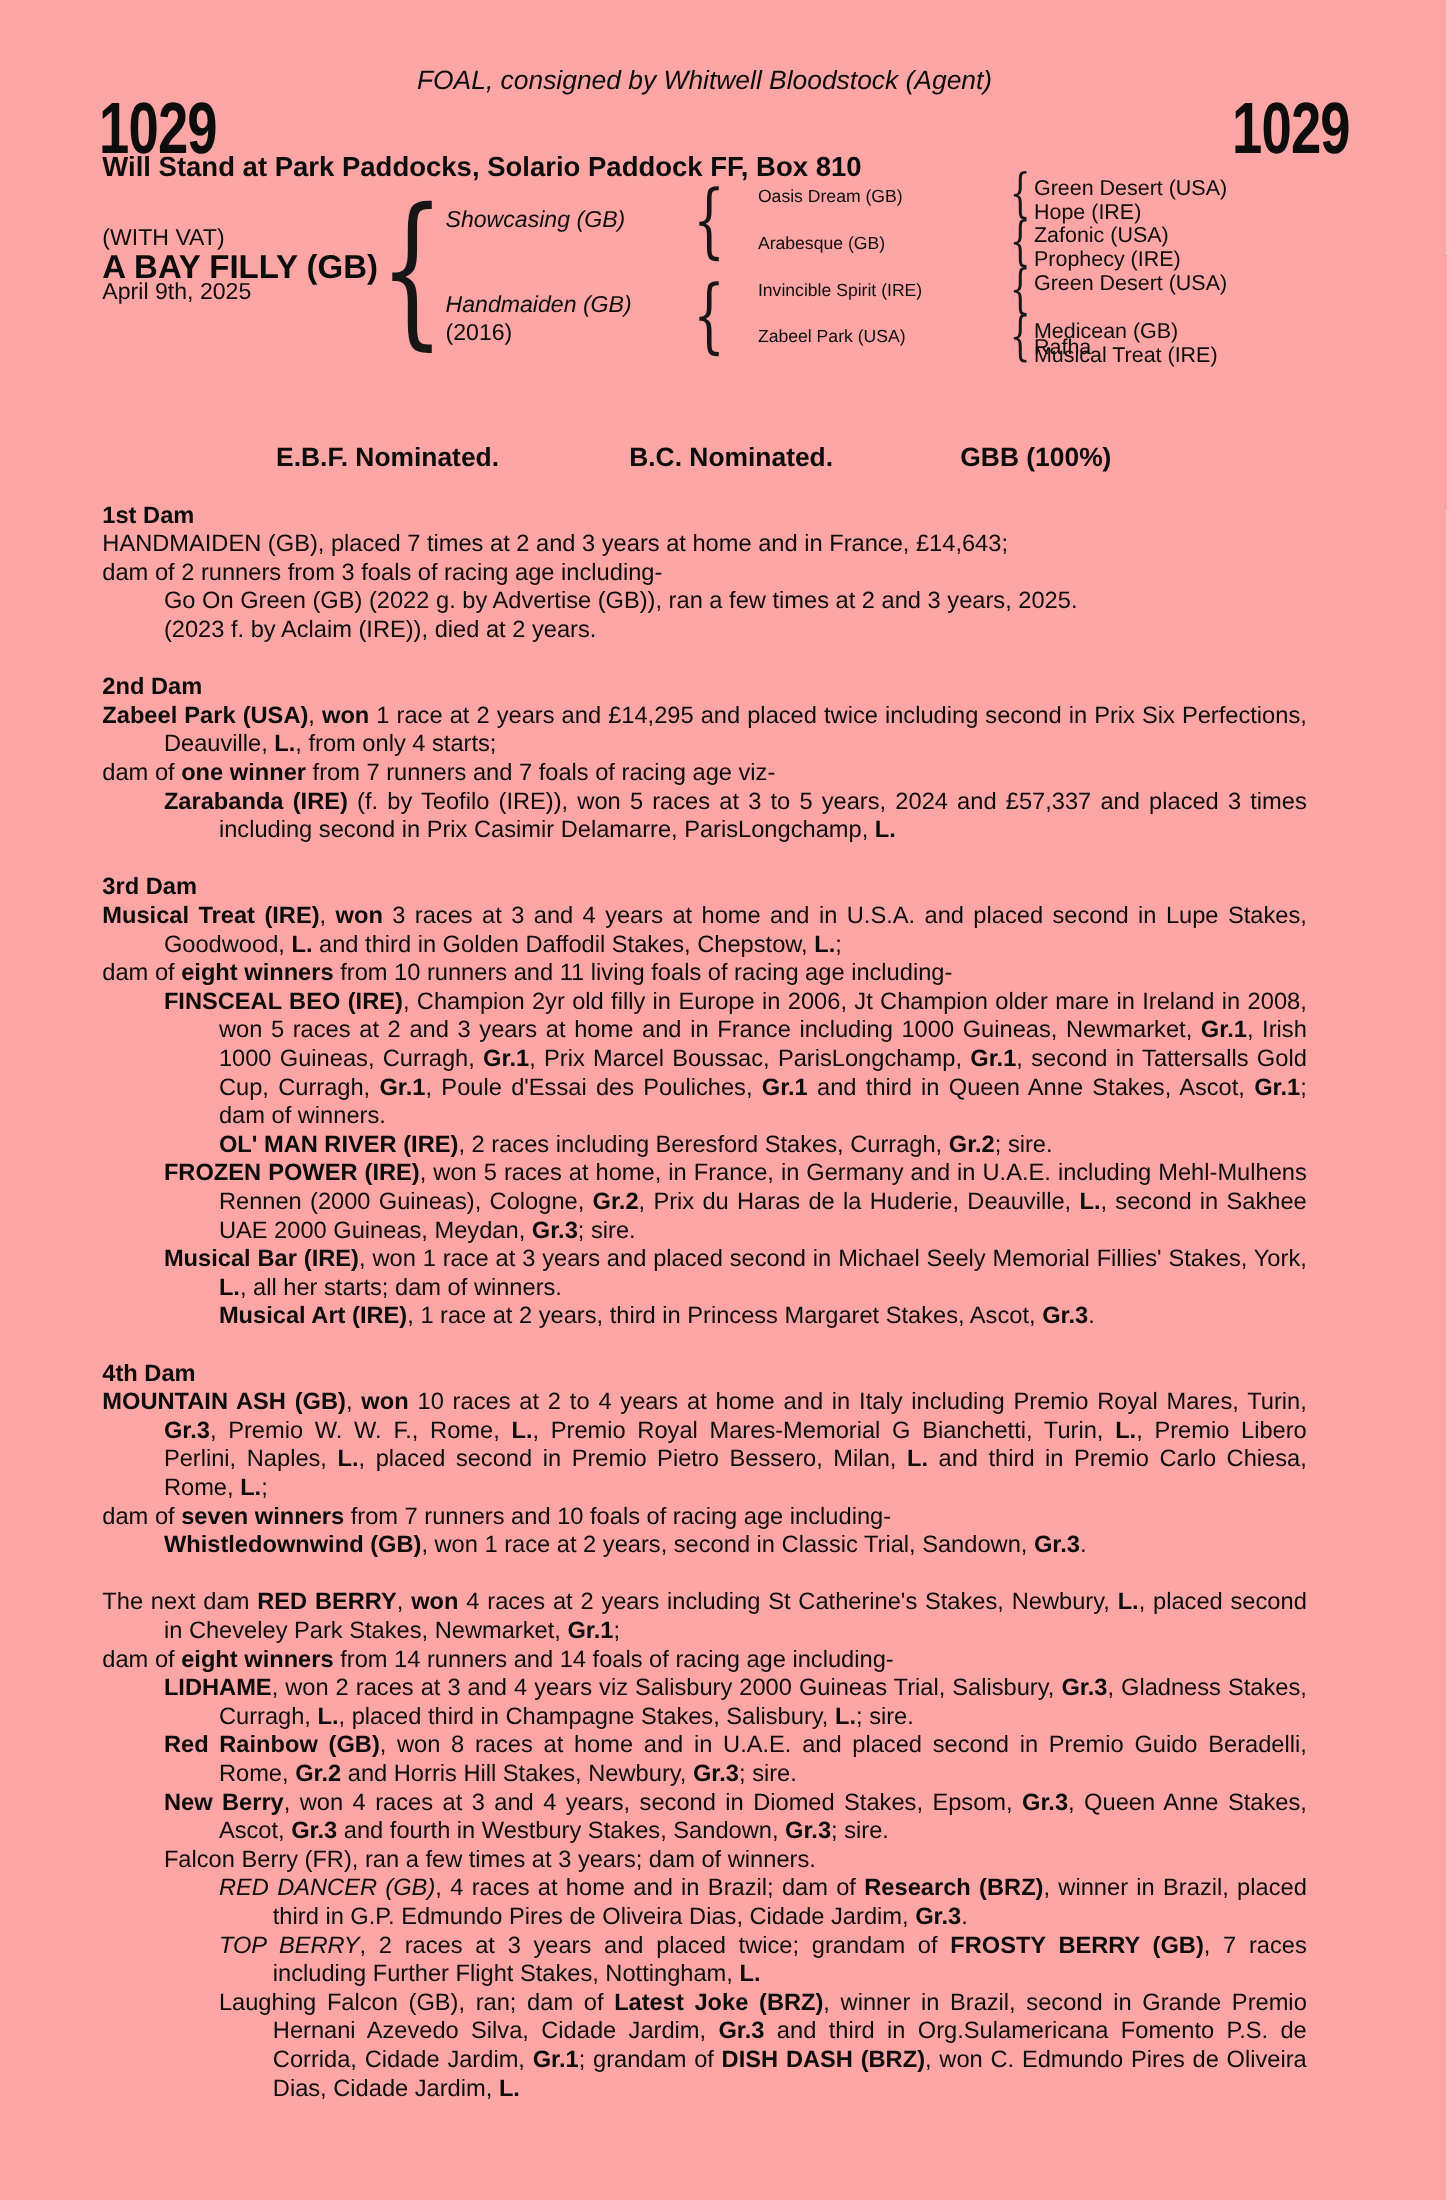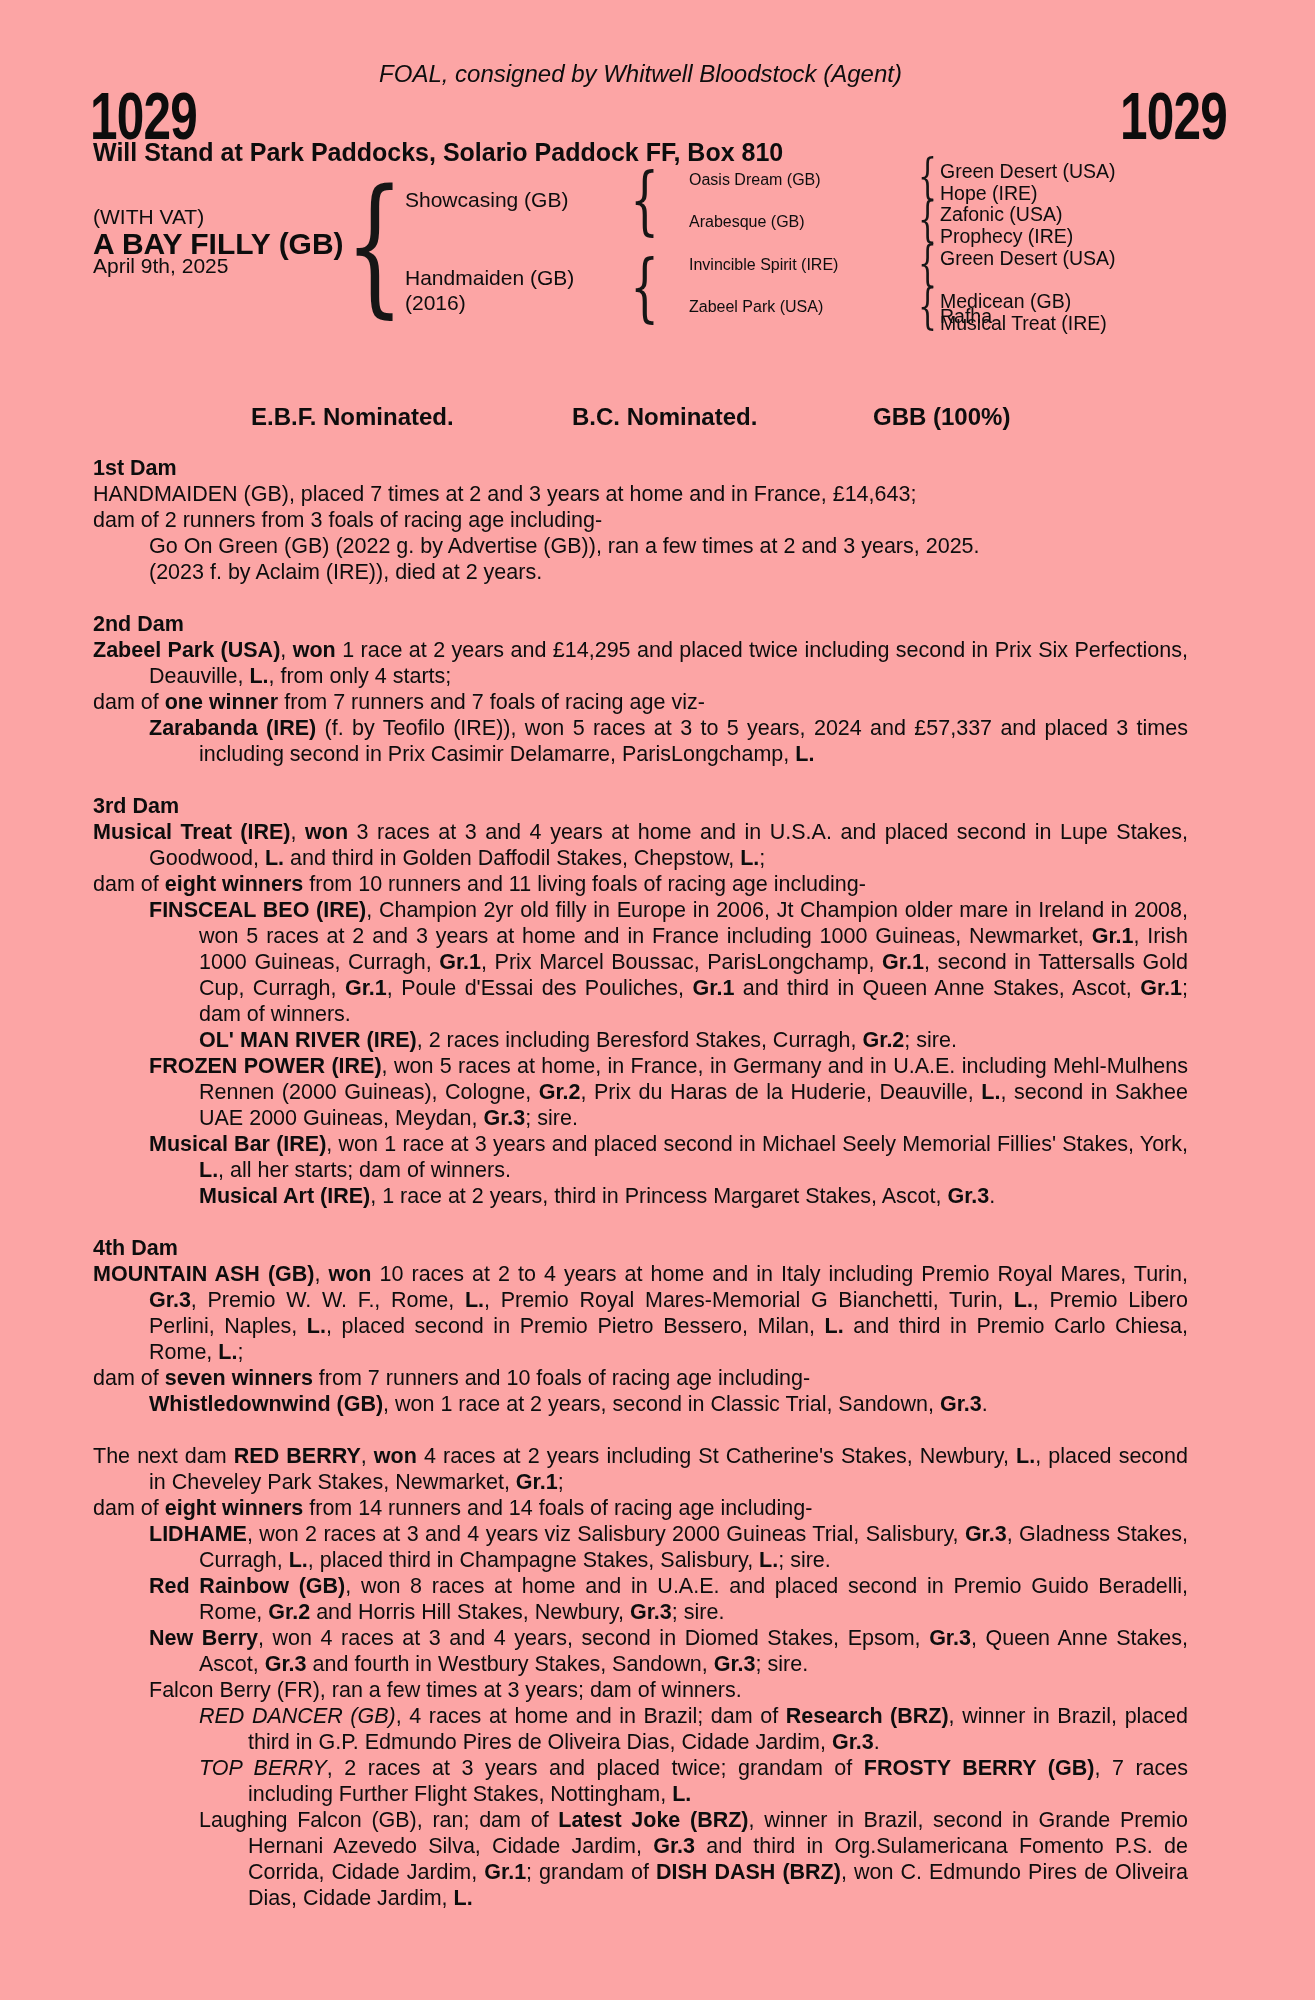--- a/index.html
+++ b/index.html
@@ -15,21 +15,21 @@
   
   .consignor{left:93px;top:60px;width:1095px;text-align:center;font-style:italic;font-size:24px;}
   .lot{font-size:66px;font-weight:700;transform:scaleX(0.75);transform-origin:left top;letter-spacing:-1px;line-height:60px;}
   .lot-left{left:90px;top:86px;}
   .lot-right{left:1120px;top:86px;}
   .stand{left:93px;top:138px;font-weight:700;font-size:25px;}
   
   .ped-vat{left:93px;top:205px;font-size:21px;}
   .ped-name{left:93px;top:227px;font-size:30px;font-weight:700;}
   .ped-date{left:93px;top:254px;font-size:21px;}
-  .gen1{font-size:21px;}
+  .gen1{font-size:21px;font-style:italic;}
   .sire{left:405px;top:188px;}
   .dam{left:405px;top:266px;}
   .dam-year{left:405px;top:291px;font-size:21px;}
   .gen2{font-size:16px;margin-left:26px;}
   .g2-1{left:663px;top:171px;}
   .g2-2{left:663px;top:213px;}
   .g2-3{left:663px;top:256px;}
   .g2-4{left:663px;top:298px;}
   .gen3{font-size:19.5px;}
   .g3-1{left:940px;top:160px;}

